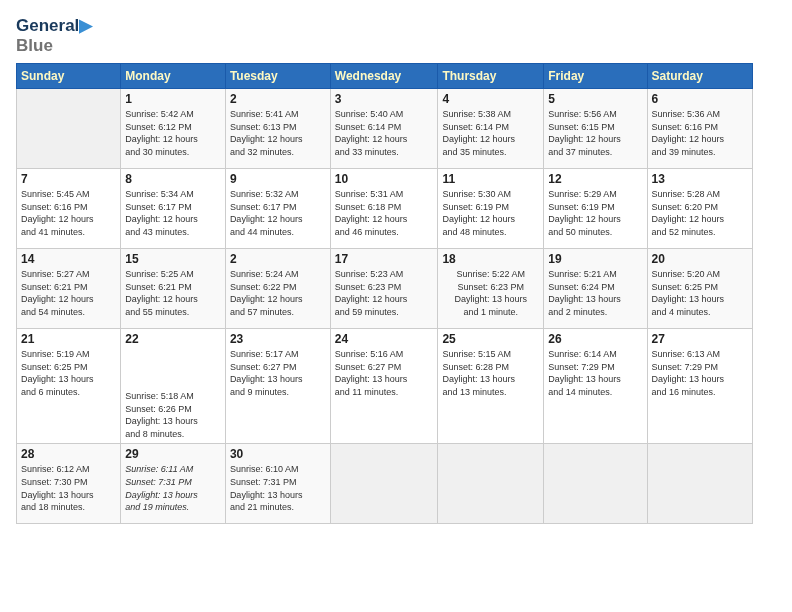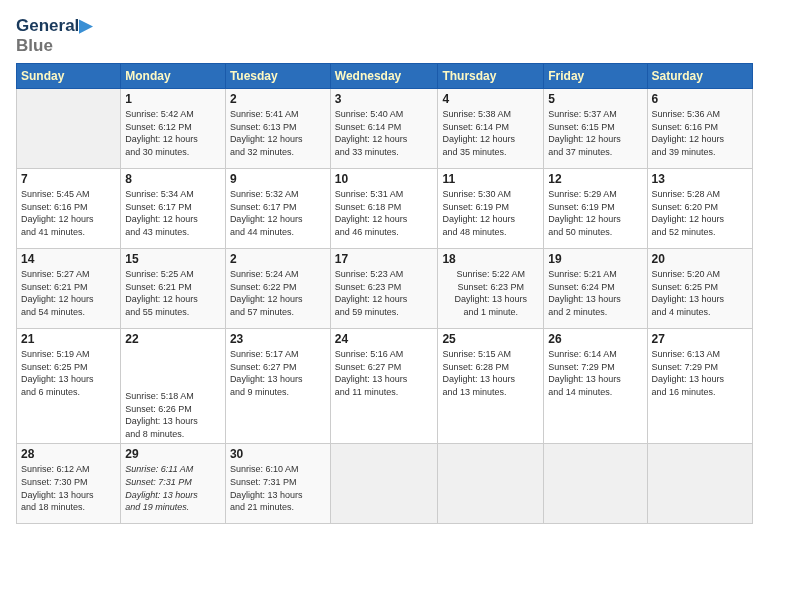--- a/index.html
+++ b/index.html
@@ -135,21 +135,21 @@
           </td>
           <td>
             <span class="day-number">4</span>
             <div class="day-info" style="white-space: pre-line;">Sunrise: 5:38 AM
 Sunset: 6:14 PM
 Daylight: 12 hours
 and 35 minutes.</div>
           </td>
           <td>
             <span class="day-number">5</span>
-            <div class="day-info" style="white-space: pre-line;">Sunrise: 5:37 AM
+            <div class="day-info" style="white-space: pre-line;">Sunrise: 5:56 AM
 Sunset: 6:15 PM
 Daylight: 12 hours
 and 37 minutes.</div>
           </td>
           <td>
             <span class="day-number">6</span>
             <div class="day-info" style="white-space: pre-line;">Sunrise: 5:36 AM
 Sunset: 6:16 PM
 Daylight: 12 hours
 and 39 minutes.</div>

